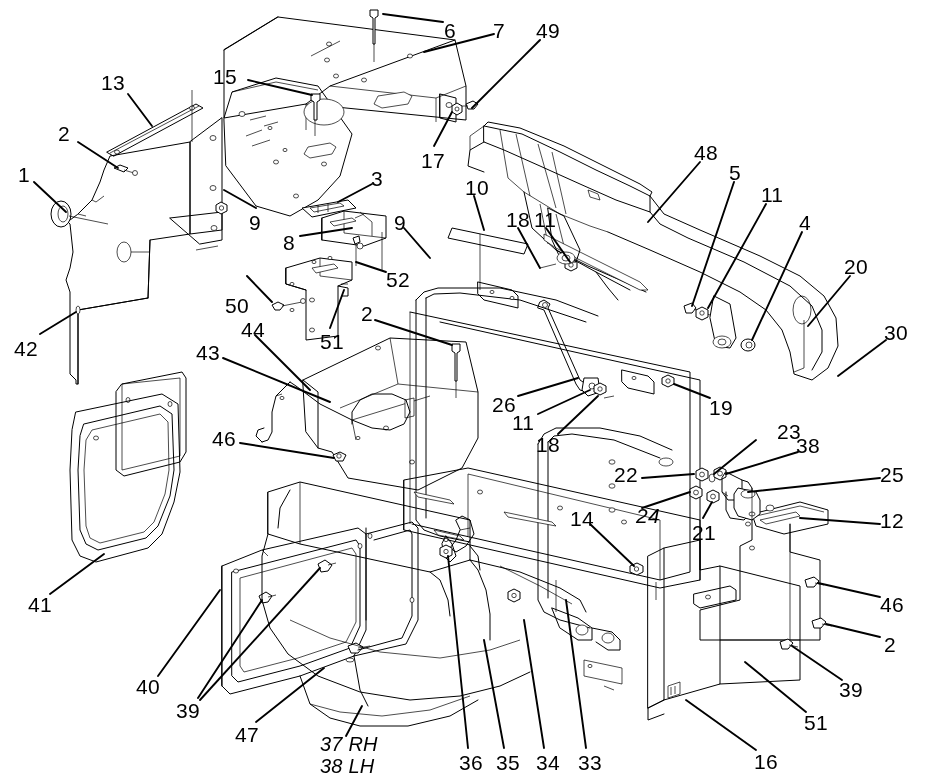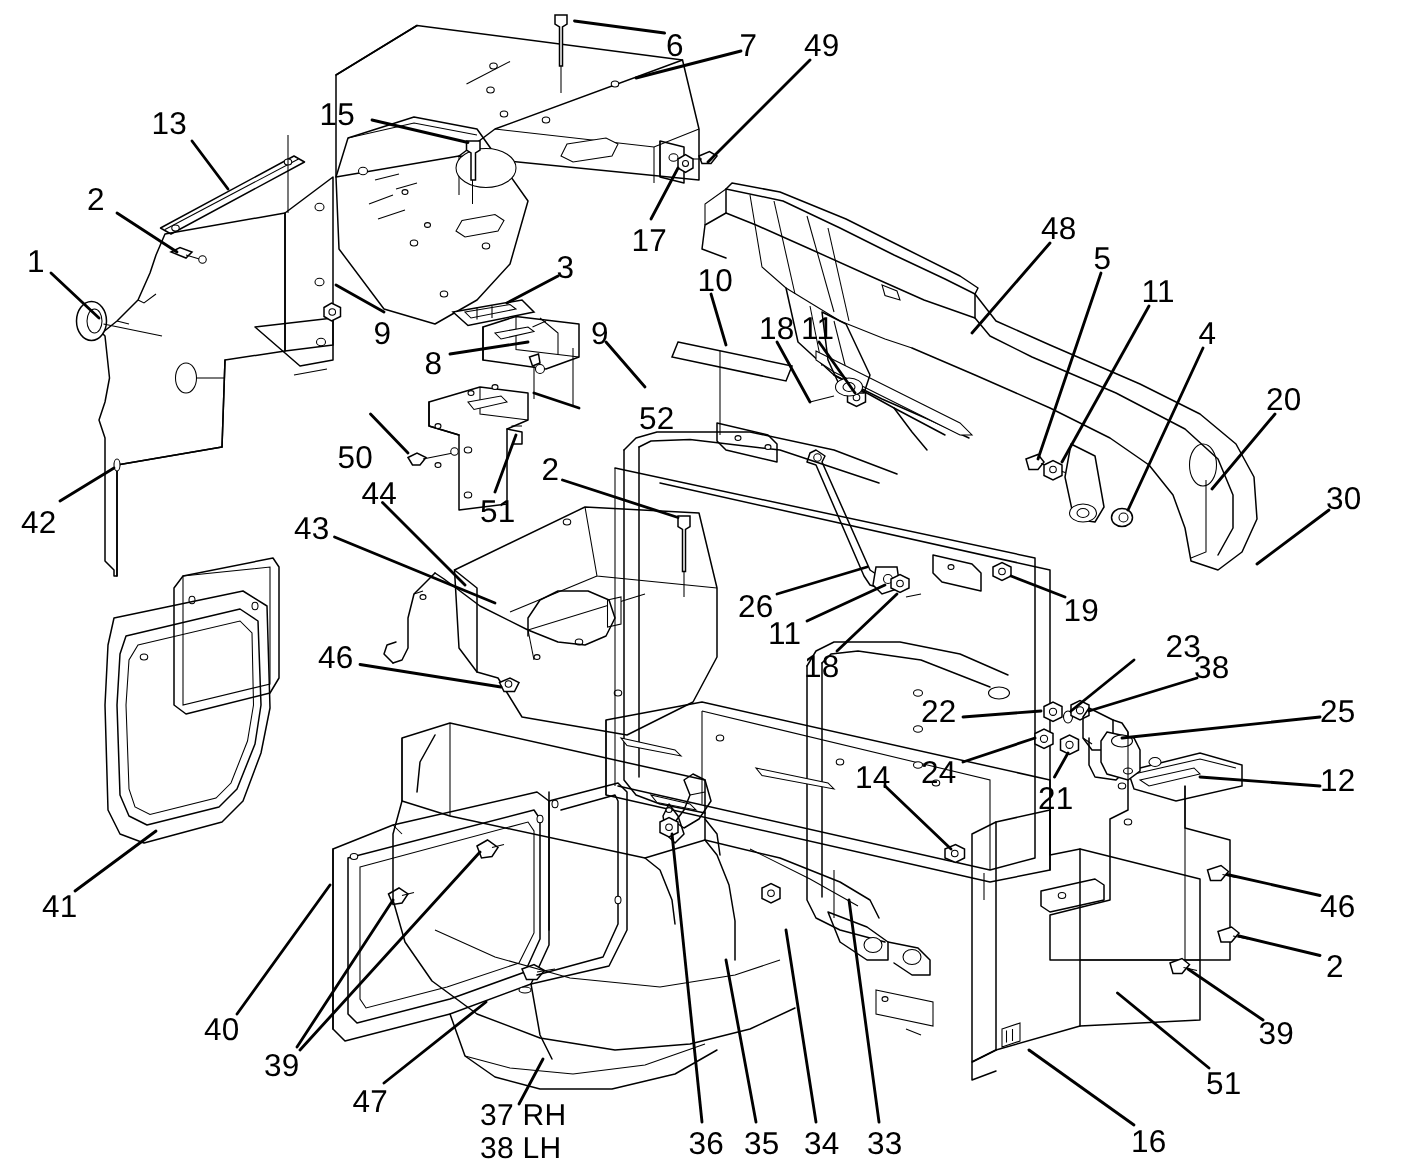--- a/index.html
+++ b/index.html
@@ -25,21 +25,21 @@
   .callout {
     position: absolute;
     font-family: "Liberation Sans", sans-serif;
     font-size: 21px;
     font-weight: 400;
     color: #000000;
     line-height: 1.08;
     white-space: pre;
     letter-spacing: 0.2px;
   }
-  .callout.two-line { font-size: 20px; }
+  .callout.two-line { font-size: 20px; font-style: italic; }
 </style>
 </head>
 <body>
 
 <div id="diagram-root">
 
   <svg id="art" viewBox="0 0 934 784" xmlns="http://www.w3.org/2000/svg">
     <defs>
       <style>
         .ln { fill:none; stroke:#000; stroke-width:1; stroke-linejoin:round; stroke-linecap:round; }
@@ -554,21 +554,21 @@
   <div class="callout" style="left:101px; top:72px;">13</div>
   <div class="callout" style="left:14px;  top:338px;">42</div>
   <div class="callout" style="left:249px; top:212px;">9</div>
   <div class="callout" style="left:213px; top:66px;">15</div>
   <div class="callout" style="left:444px; top:20px;">6</div>
   <div class="callout" style="left:493px; top:20px;">7</div>
   <div class="callout" style="left:536px; top:20px;">49</div>
   <div class="callout" style="left:421px; top:150px;">17</div>
   <div class="callout" style="left:371px; top:168px;">3</div>
   <div class="callout" style="left:283px; top:232px;">8</div>
-  <div class="callout" style="left:386px; top:269px;margin-left:40px;">52</div>
+  <div class="callout" style="left:386px; top:269px;">52</div>
   <div class="callout" style="left:394px; top:212px;">9</div>
   <div class="callout" style="left:225px; top:257px;margin-top:38px;">50</div>
   <div class="callout" style="left:320px; top:331px;">51</div>
   <div class="callout" style="left:241px; top:319px;">44</div>
   <div class="callout" style="left:196px; top:342px;">43</div>
   <div class="callout" style="left:361px; top:303px;">2</div>
   <div class="callout" style="left:212px; top:428px;">46</div>
   <div class="callout" style="left:465px; top:177px;">10</div>
   <div class="callout" style="left:506px; top:209px;">18</div>
   <div class="callout" style="left:534px; top:209px;">11</div>
@@ -578,21 +578,21 @@
   <div class="callout" style="left:799px; top:212px;">4</div>
   <div class="callout" style="left:844px; top:256px;">20</div>
   <div class="callout" style="left:884px; top:322px;">30</div>
   <div class="callout" style="left:492px; top:394px;">26</div>
   <div class="callout" style="left:512px; top:412px;">11</div>
   <div class="callout" style="left:536px; top:434px;">18</div>
   <div class="callout" style="left:709px; top:397px;">19</div>
   <div class="callout" style="left:753px; top:421px;margin-left:24px;">23</div>
   <div class="callout" style="left:796px; top:435px;">38</div>
   <div class="callout" style="left:614px; top:464px;">22</div>
-  <div class="callout" style="left:614px; top:505px;">24</div>
+  <div class="callout" style="left:636px; top:505px;font-style:italic;">24</div>
   <div class="callout" style="left:692px; top:522px;">21</div>
   <div class="callout" style="left:880px; top:464px;">25</div>
   <div class="callout" style="left:880px; top:510px;">12</div>
   <div class="callout" style="left:880px; top:594px;">46</div>
   <div class="callout" style="left:884px; top:634px;">2</div>
   <div class="callout" style="left:839px; top:679px;">39</div>
   <div class="callout" style="left:804px; top:712px;">51</div>
   <div class="callout" style="left:754px; top:751px;">16</div>
   <div class="callout" style="left:570px; top:508px;">14</div>
   <div class="callout" style="left:28px;  top:594px;">41</div>

